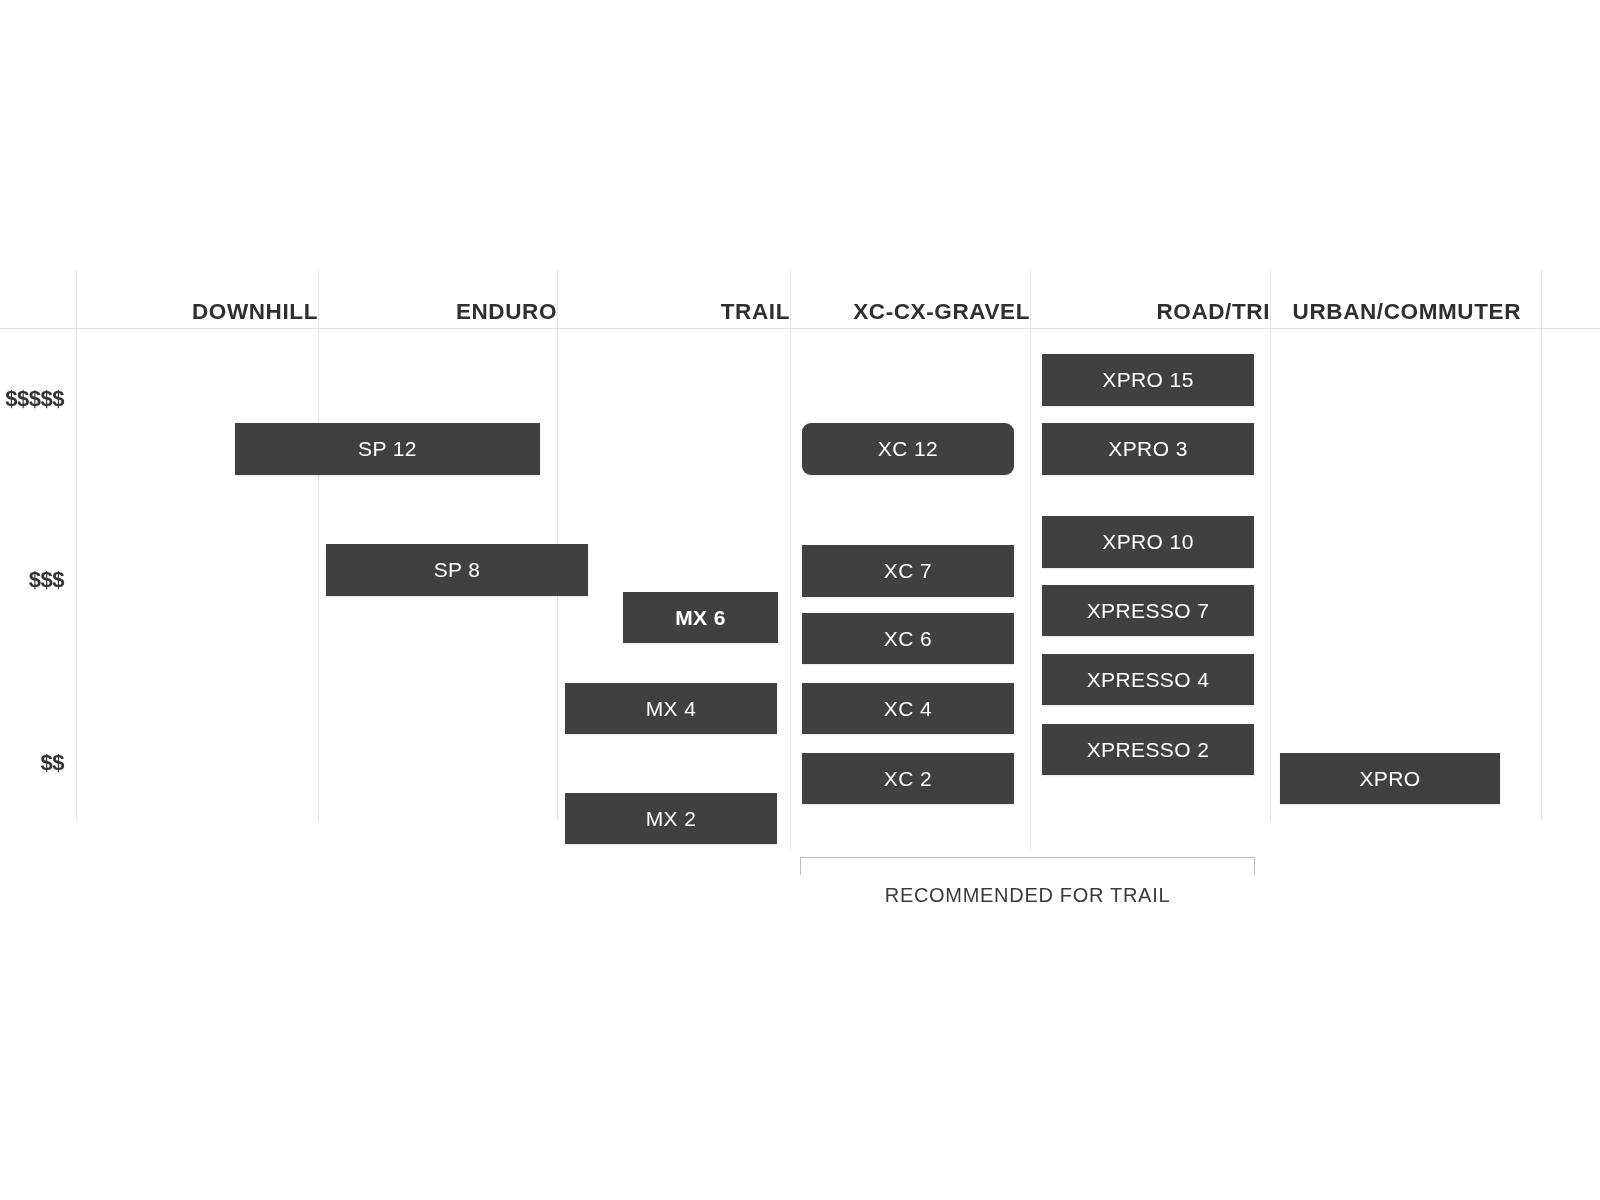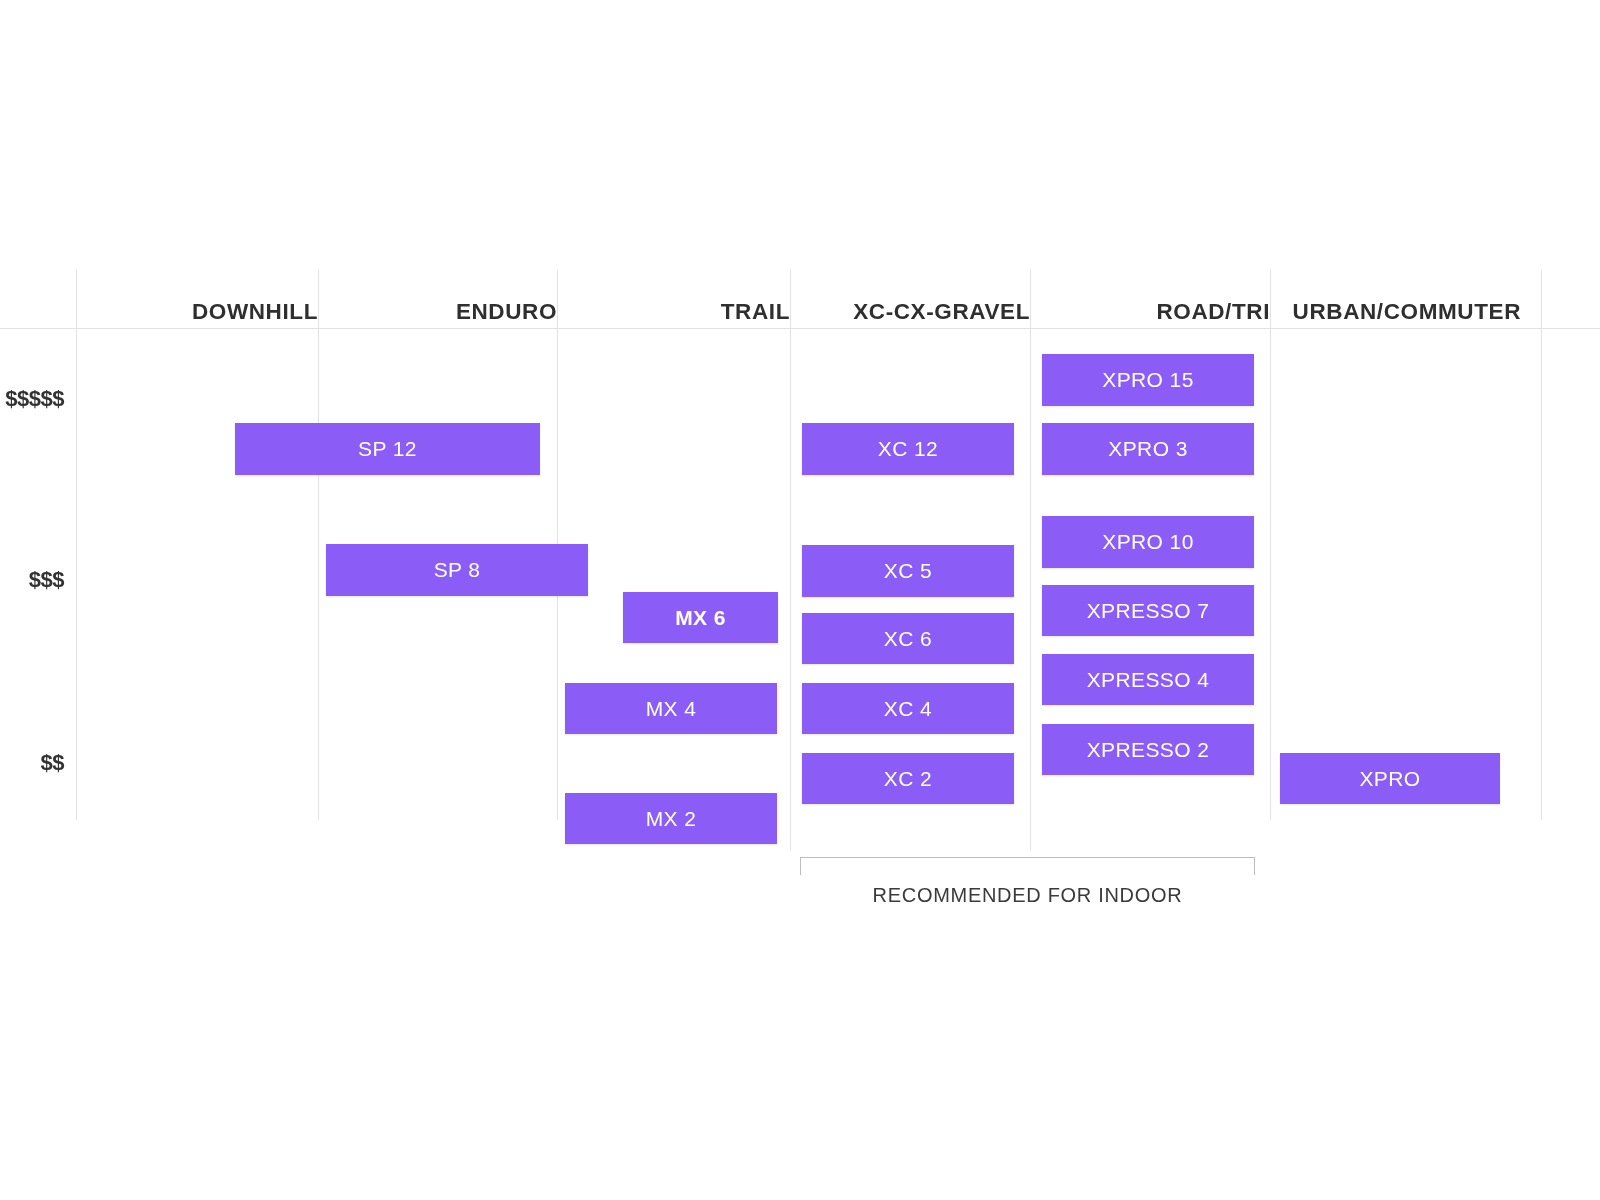--- a/index.html
+++ b/index.html
@@ -56,21 +56,21 @@
     font-size: 22px;
     font-weight: 700;
     color: #333333;
     letter-spacing: -0.5px;
     white-space: nowrap;
   }
 
   
   .bar {
     position: absolute;
-    background: #8b5cf6;
+    background: #404040;
     color: #ffffff;
     font-size: 21px;
     letter-spacing: 0.4px;
     display: flex;
     align-items: center;
     justify-content: center;
     box-shadow: 0 1px 2px rgba(0,0,0,0.10);
     box-sizing: border-box;
     white-space: nowrap;
   }
@@ -114,36 +114,36 @@
   <div class="col-header" style="left:1030px; width:240px;">ROAD/TRI</div>
   <div class="col-header" style="left:1250px; width:271px;">URBAN/COMMUTER</div>
 
   <div class="price-label" style="top:386px;">$$$$$</div>
   <div class="price-label" style="top:567px;">$$$</div>
   <div class="price-label" style="top:750px;">$$</div>
 
   <div class="bar" style="left:235px;  top:423px; width:305px; height:52px;">SP 12</div>
 
   <div class="bar" style="left:1042px; top:354px; width:212px; height:52px;">XPRO 15</div>
-  <div class="bar" style="left:802px;  top:423px; width:212px; height:52px;">XC 12</div>
+  <div class="bar" style="left:802px;  top:423px; width:212px; height:52px;border-radius:9px;">XC 12</div>
   <div class="bar" style="left:1042px; top:423px; width:212px; height:52px;">XPRO 3</div>
 
   <div class="bar" style="left:326px;  top:544px; width:262px; height:52px;">SP 8</div>
-  <div class="bar" style="left:802px;  top:545px; width:212px; height:52px;">XC 5</div>
+  <div class="bar" style="left:802px;  top:545px; width:212px; height:52px;">XC 7</div>
   <div class="bar" style="left:1042px; top:516px; width:212px; height:52px;">XPRO 10</div>
 
   <div class="bar" style="left:623px;  top:592px; width:155px; height:51px;font-weight:bold;">MX 6</div>
   <div class="bar" style="left:802px;  top:613px; width:212px; height:51px;">XC 6</div>
   <div class="bar" style="left:1042px; top:585px; width:212px; height:51px;">XPRESSO 7</div>
 
   <div class="bar" style="left:565px;  top:683px; width:212px; height:51px;">MX 4</div>
   <div class="bar" style="left:802px;  top:683px; width:212px; height:51px;">XC 4</div>
   <div class="bar" style="left:1042px; top:654px; width:212px; height:51px;">XPRESSO 4</div>
 
   <div class="bar" style="left:565px;  top:753px; width:212px; height:51px;margin-top:40px;">MX 2</div>
   <div class="bar" style="left:802px;  top:753px; width:212px; height:51px;">XC 2</div>
   <div class="bar" style="left:1042px; top:724px; width:212px; height:51px;">XPRESSO 2</div>
   <div class="bar" style="left:1280px; top:753px; width:220px; height:51px;">XPRO</div>
 
   <div id="indoor-bracket" style="left:800px; top:857px; width:455px; height:18px;"></div>
-  <div id="indoor-caption" style="left:800px; top:884px; width:455px;">RECOMMENDED FOR INDOOR</div>
+  <div id="indoor-caption" style="left:800px; top:884px; width:455px;">RECOMMENDED FOR TRAIL</div>
 
 </div>
 
 </body></html>

